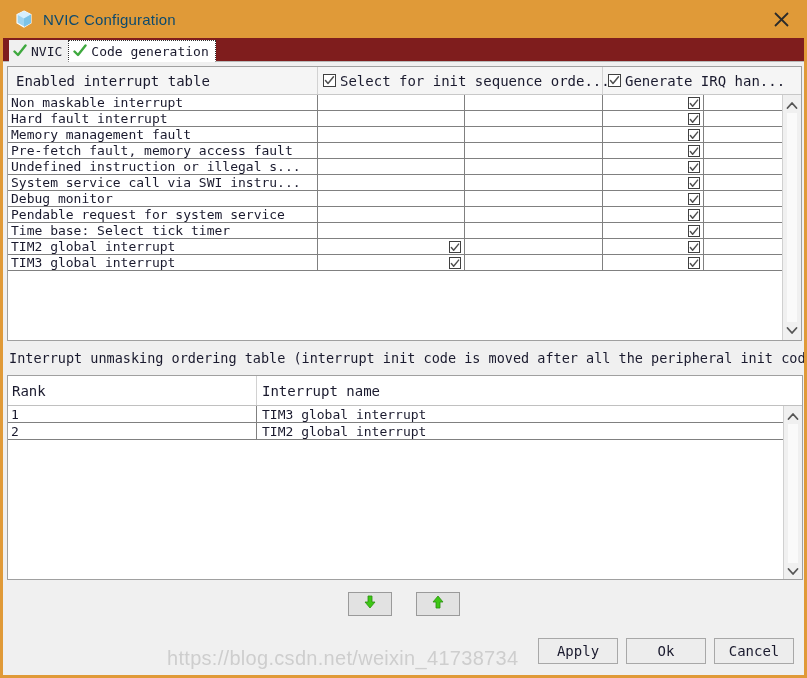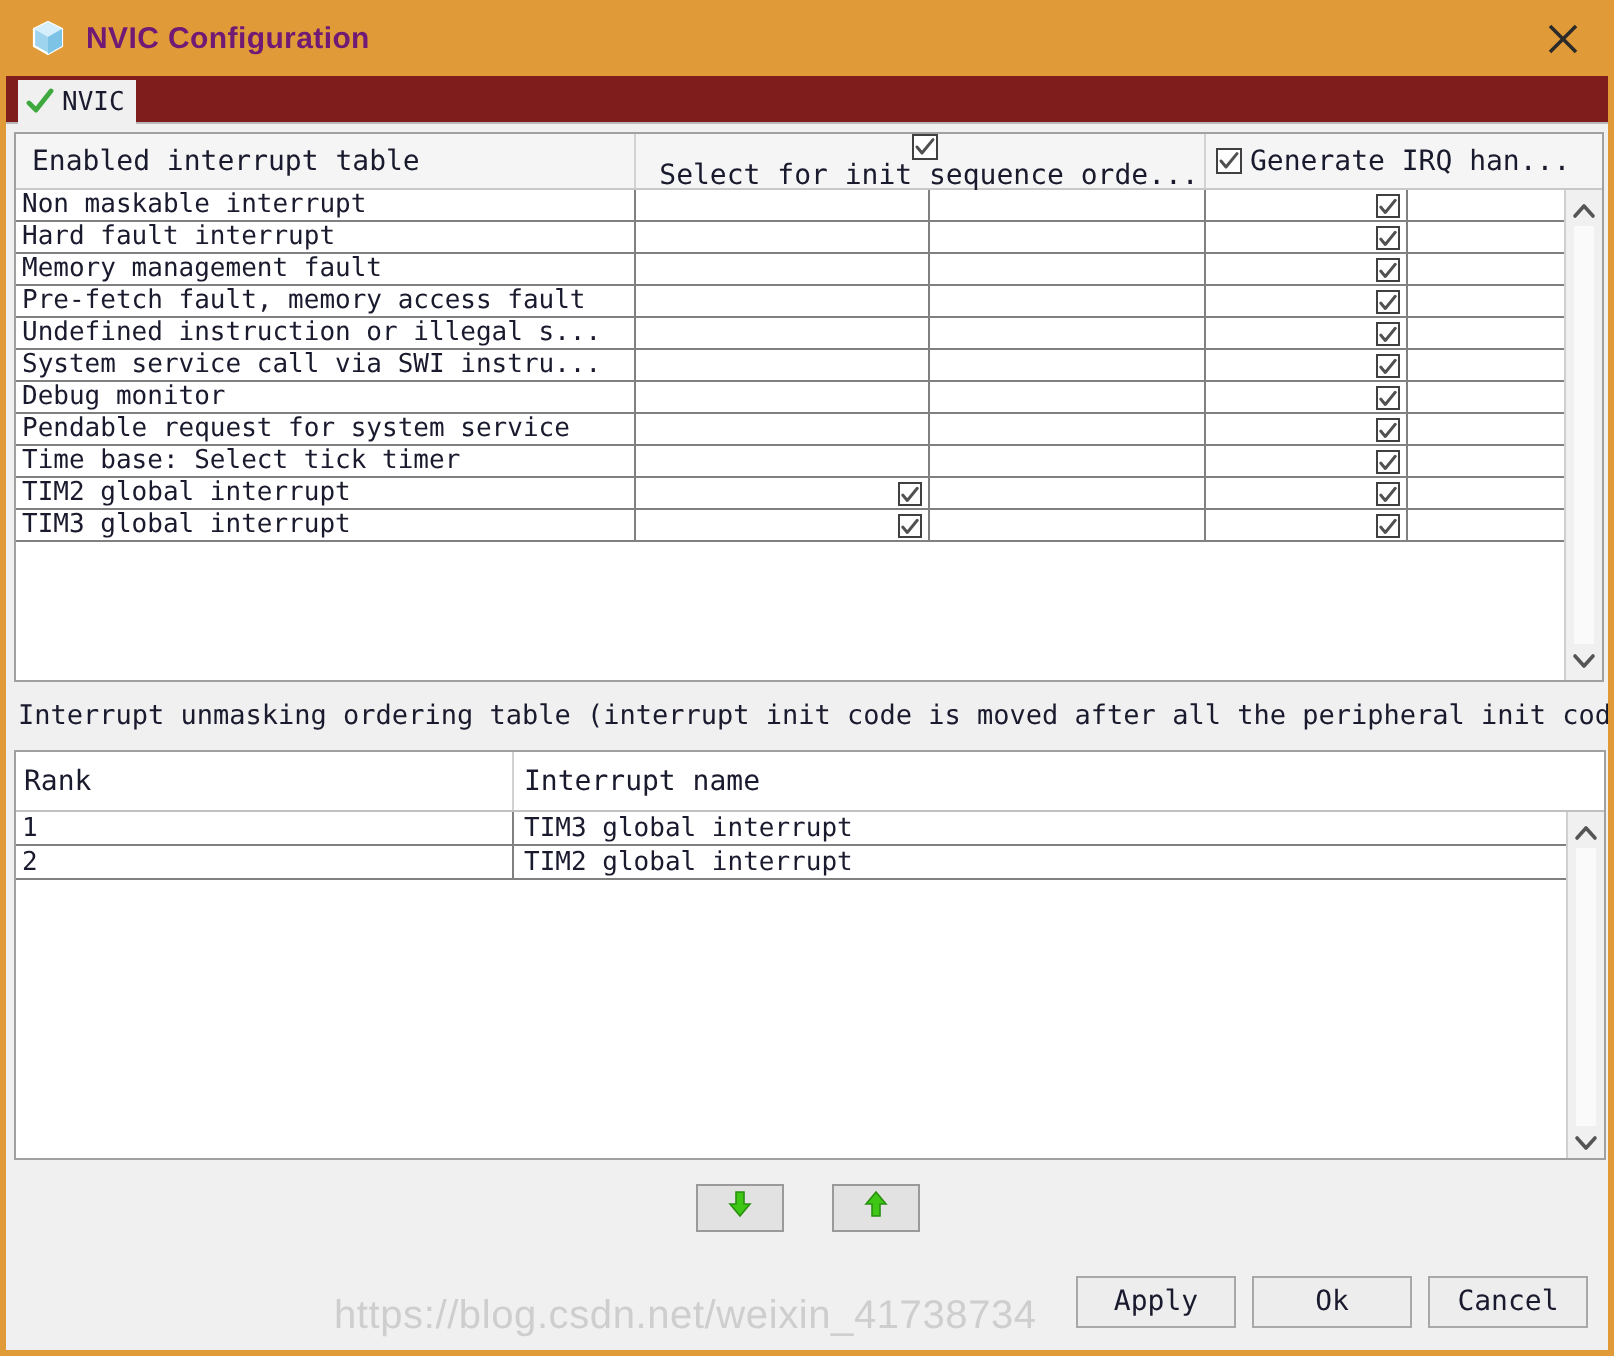--- a/index.html
+++ b/index.html
@@ -38,23 +38,22 @@
     width: 18px;
     height: 18px;
     display: flex;
     align-items: center;
     justify-content: center;
   }
   #title-text {
     margin-left: 10px;
     font-family: "Liberation Sans", sans-serif;
     font-size: 15px;
-    color: #701a75;
+    color: #0c4a6e;
     letter-spacing: 0.2px;
-    font-weight: bold;
   }
   #close-button {
     position: absolute;
     right: 0;
     top: 0;
     width: 46px;
     height: 38px;
     display: flex;
     align-items: center;
     justify-content: center;
@@ -339,27 +338,35 @@
 
   <div id="tabbar">
     <div class="tab">
       <span class="check">
         <svg width="14" height="14" viewBox="0 0 14 14">
           <path d="M1.5 7.5 L5 11 L12.5 1.5" fill="none" stroke="#3fa93f" stroke-width="2.4" stroke-linecap="round" stroke-linejoin="round"></path>
         </svg>
       </span>
       <span>NVIC</span>
     </div>
+    <div class="tab active">
+      <span class="check">
+        <svg width="14" height="14" viewBox="0 0 14 14">
+          <path d="M1.5 7.5 L5 11 L12.5 1.5" fill="none" stroke="#3fa93f" stroke-width="2.4" stroke-linecap="round" stroke-linejoin="round"></path>
+        </svg>
+      </span>
+      <span>Code generation</span>
+    </div>
   </div>
 
   <div id="upper-panel">
     <div class="thead">
       <div class="th" style="width:309px;">Enabled interrupt table</div>
       <div class="th-sep" style="left:309px;"></div>
-      <div class="th" style="width:285px; padding-left:6px;flex-direction:column;">
+      <div class="th" style="width:285px; padding-left:6px;">
         <span class="cbox">
           <svg width="11" height="11" viewBox="0 0 11 11">
               <path d="M1.5 5.5 L4 8.5 L9.5 1.8" fill="none" stroke="#505050" stroke-width="1.5" stroke-linecap="round" stroke-linejoin="round"></path>
             </svg>
         </span>
         <span style="margin-left:4px;">Select for init sequence orde...</span>
       </div>
       <div class="th-sep" style="left:594px;"></div>
       <div class="th" style="padding-left:6px;">
         <span class="cbox">

